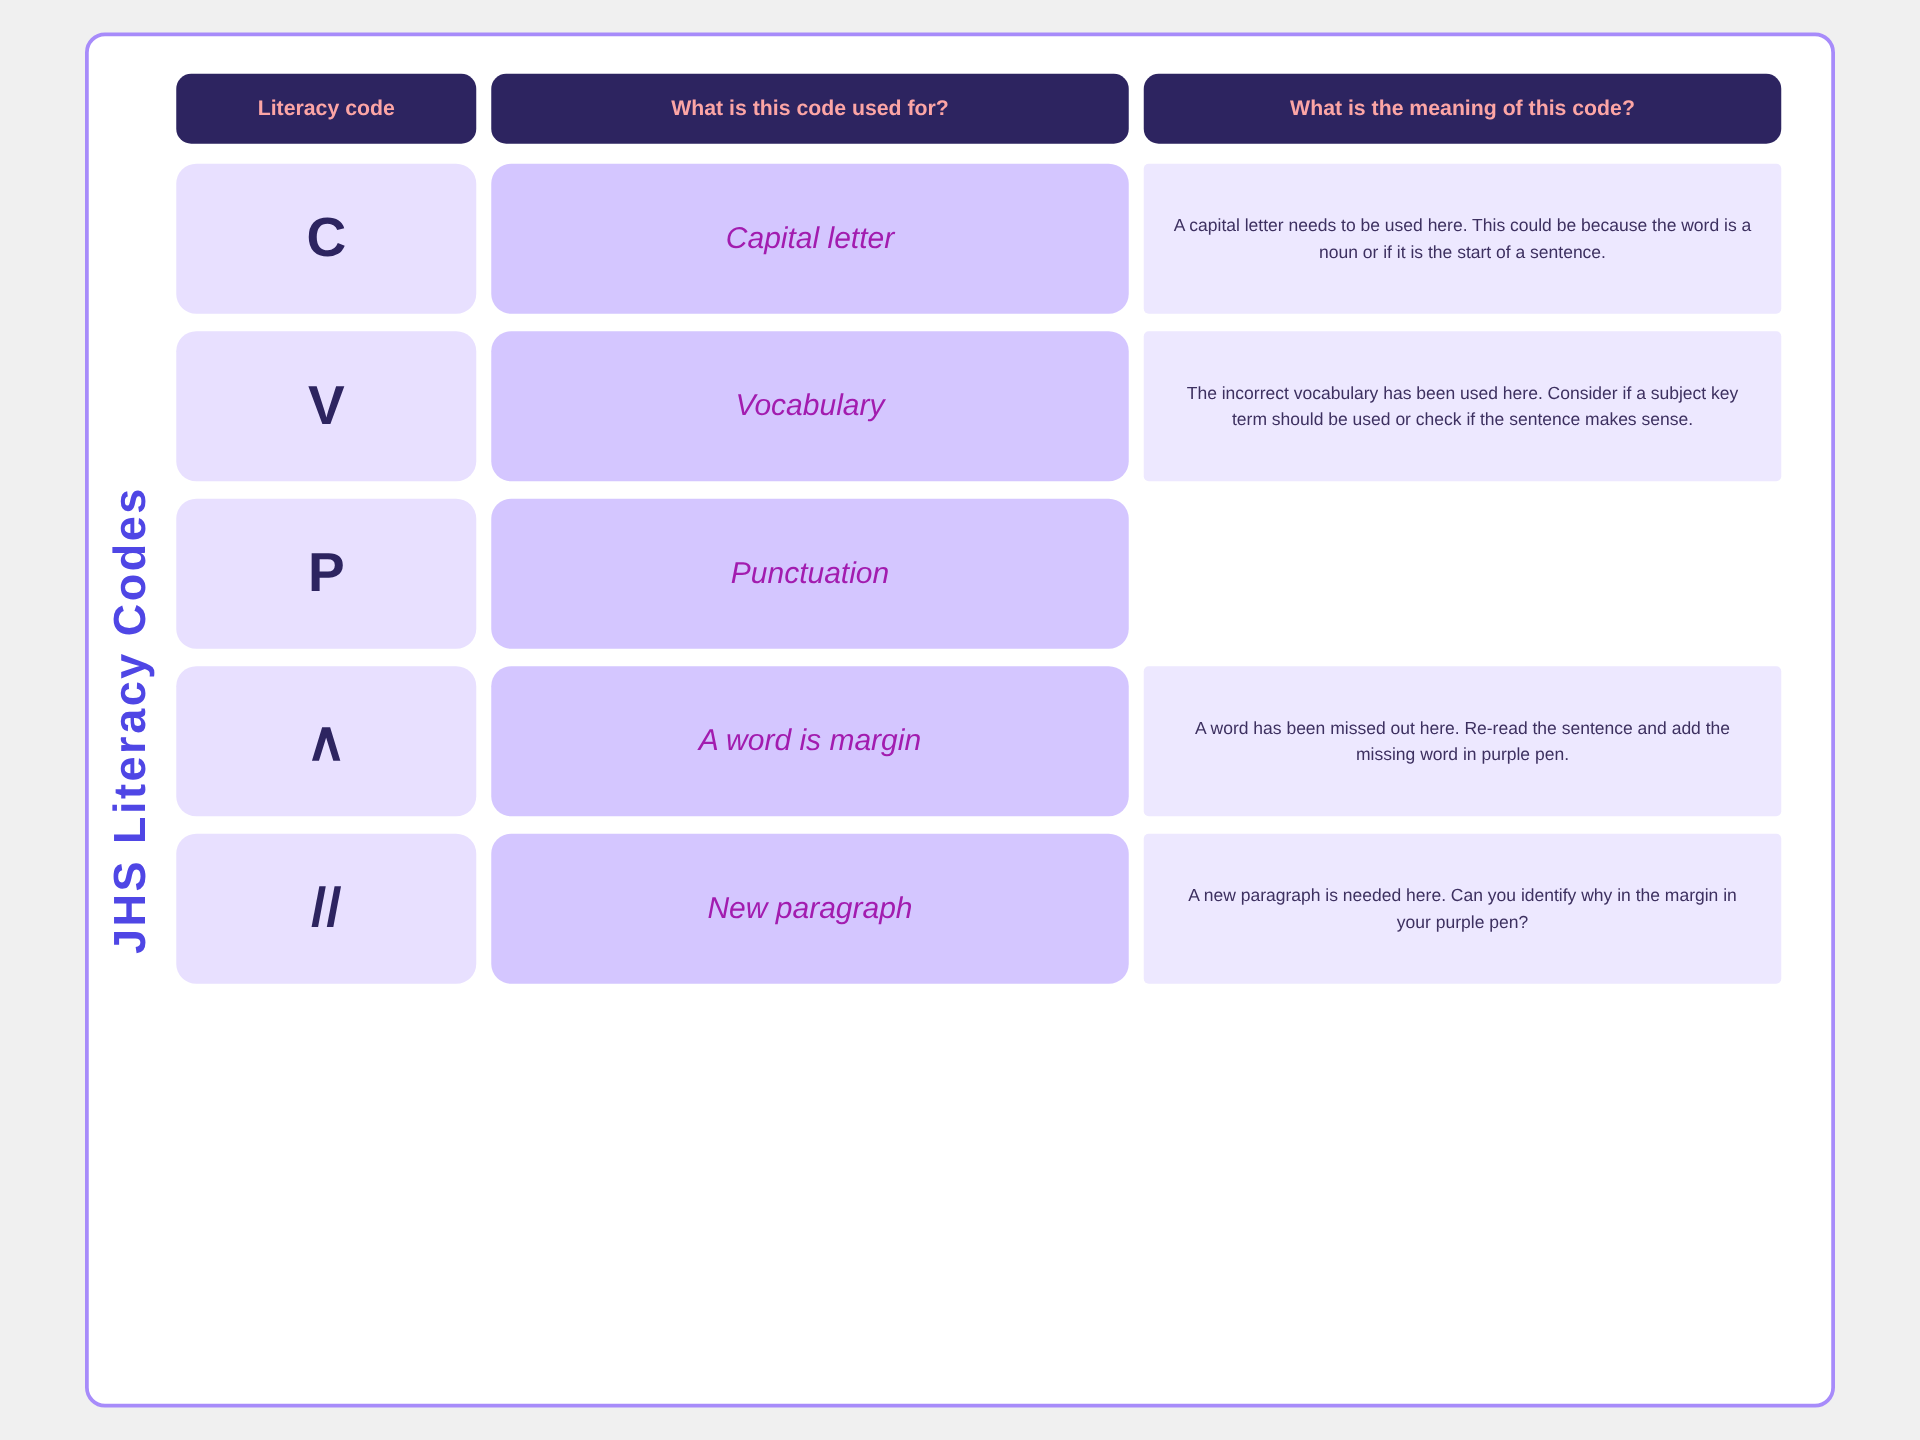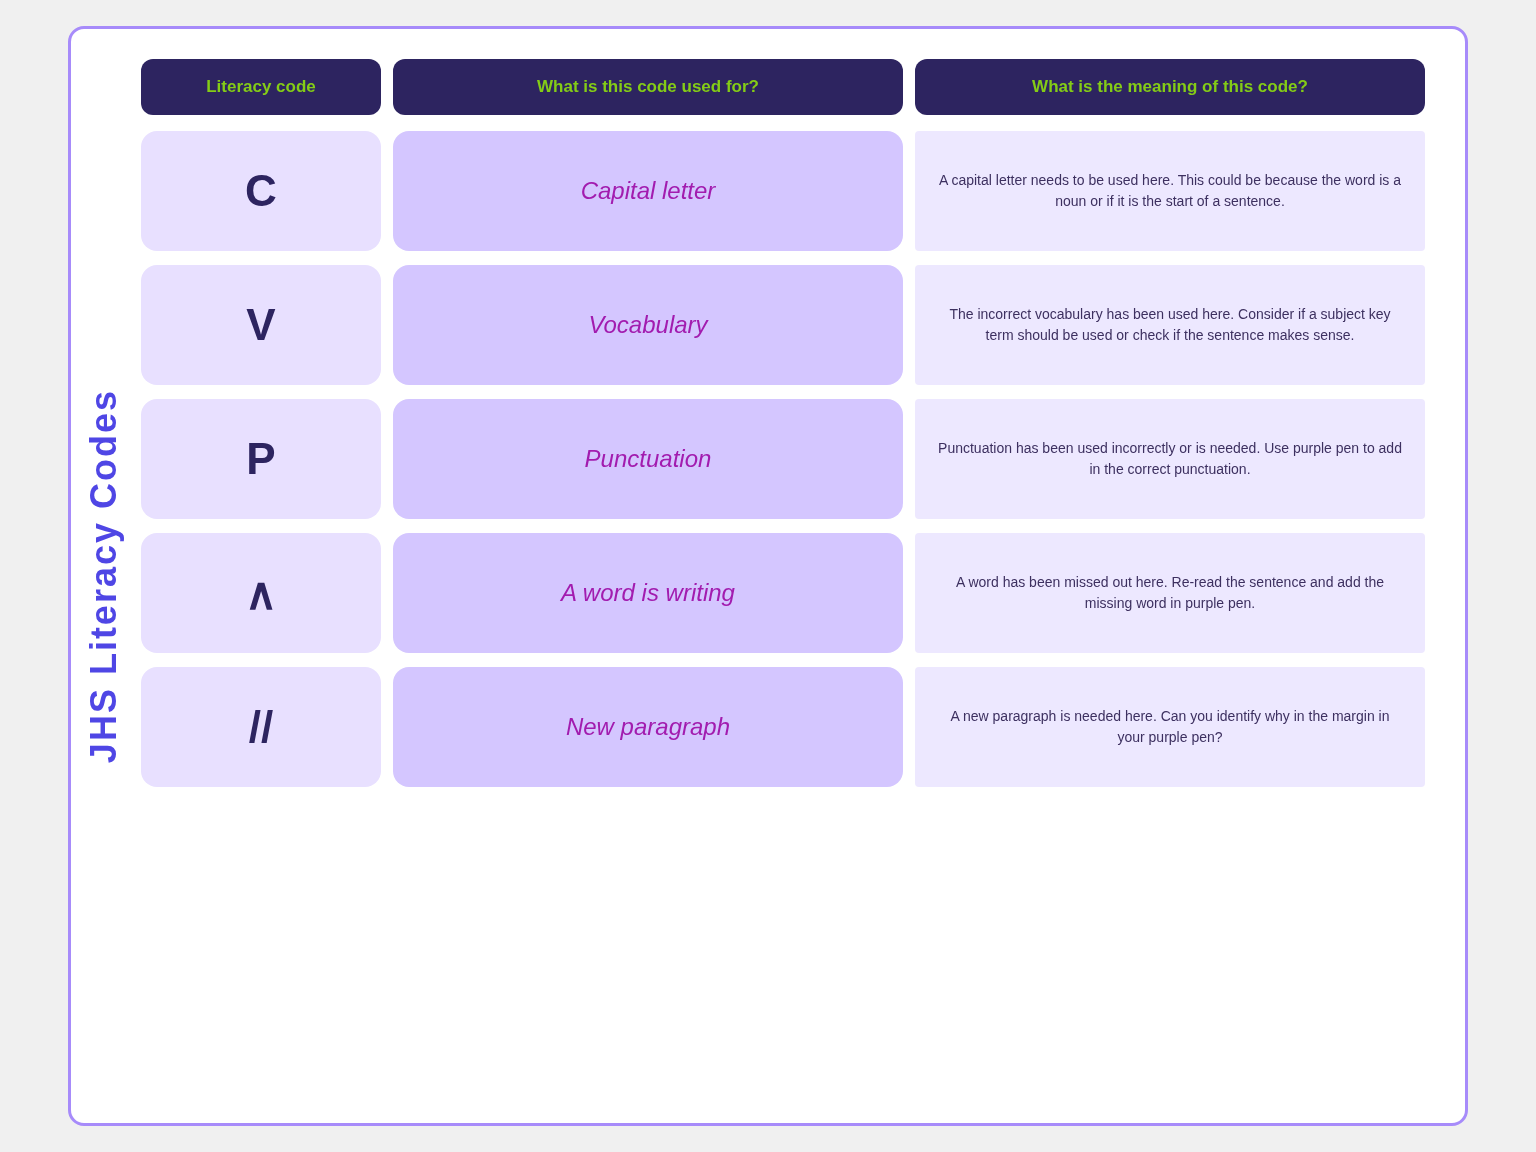--- a/index.html
+++ b/index.html
@@ -61,21 +61,21 @@
 
     .table-header {
       display: grid;
       grid-template-columns: 240px 1fr 1fr;
       gap: 12px;
       margin-bottom: 16px;
     }
 
     .header-cell {
       background: #2d2460;
-      color: #84cc16;
+      color: #fca5a5;
       font-weight: 700;
       font-size: 17px;
       padding: 18px 20px;
       border-radius: 12px;
       text-align: center;
     }
 
     .table-body {
       display: flex;
       flex-direction: column;
@@ -151,25 +151,24 @@
           <div class="usage-cell">A capital letter needs to be used here. This could be because the word is a noun or if it is the start of a sentence.</div>
         </div>
         <div class="table-row">
           <div class="code-cell">V</div>
           <div class="meaning-cell">Vocabulary</div>
           <div class="usage-cell">The incorrect vocabulary has been used here. Consider if a subject key term should be used or check if the sentence makes sense.</div>
         </div>
         <div class="table-row">
           <div class="code-cell">P</div>
           <div class="meaning-cell">Punctuation</div>
-          <div class="usage-cell">Punctuation has been used incorrectly or is needed. Use purple pen to add in the correct punctuation.</div>
         </div>
         <div class="table-row">
           <div class="code-cell">∧</div>
-          <div class="meaning-cell">A word is writing</div>
+          <div class="meaning-cell">A word is margin</div>
           <div class="usage-cell">A word has been missed out here. Re-read the sentence and add the missing word in purple pen.</div>
         </div>
         <div class="table-row">
           <div class="code-cell">//</div>
           <div class="meaning-cell">New paragraph</div>
           <div class="usage-cell">A new paragraph is needed here. Can you identify why in the margin in your purple pen?</div>
         </div>
       </div>
   </div>
 </div>

